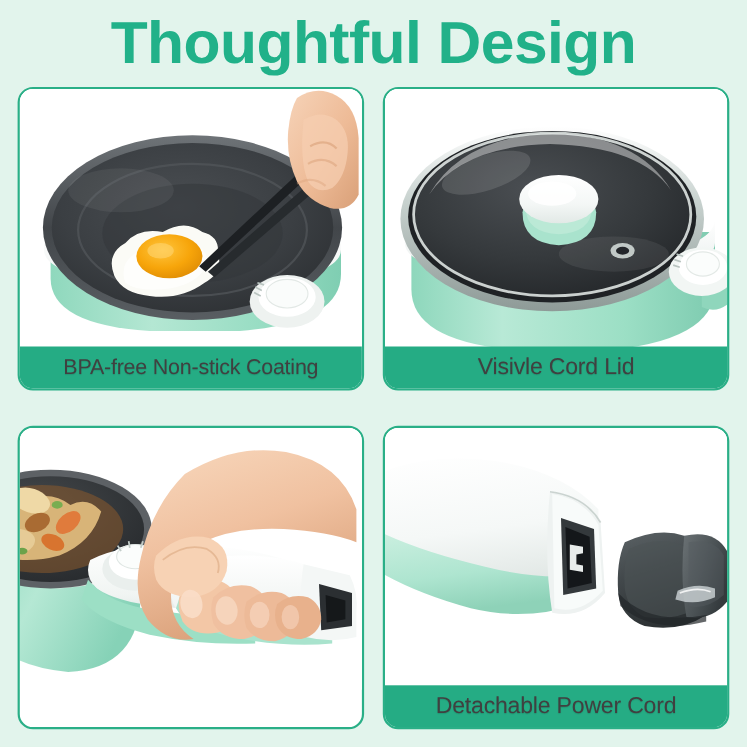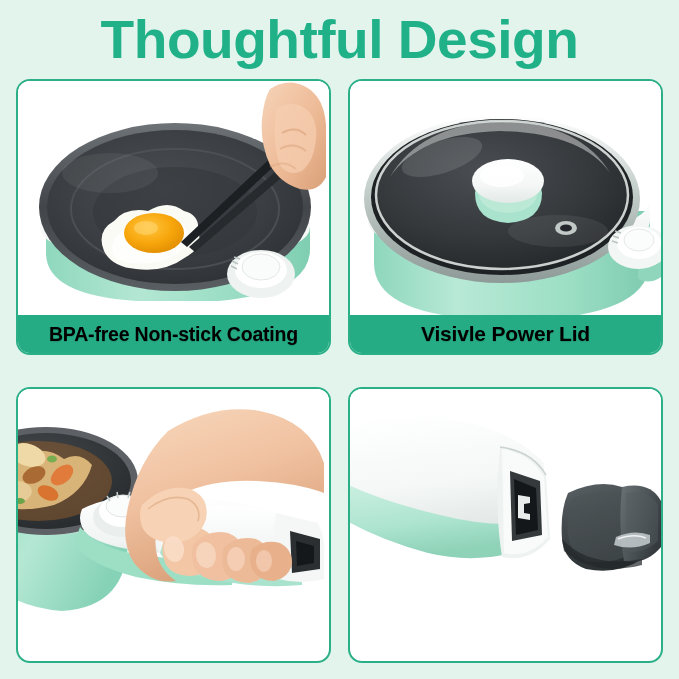--- a/index.html
+++ b/index.html
@@ -66,26 +66,26 @@
     overflow: hidden;
     background: #ffffff;
   }
   .caption {
     position: absolute;
     left: 0;
     bottom: 0;
     width: 100%;
     height: 38px;
     background: #25ac84;
-    color: #000000;
+    color: #404040;
     display: flex;
     align-items: center;
     justify-content: center;
     font-size: 21px;
-    font-weight: bold;
+    font-weight: normal;
     letter-spacing: -0.2px;
     text-shadow: 0 1px 1px rgba(0,0,0,0.12);
   }
   .caption.small { font-size: 19.5px; }
 
   svg { display: block; }
 </style>
 </head>
 <body>
 
@@ -246,21 +246,21 @@
           </g>
 
           <g>
             <ellipse cx="288" cy="166" rx="30" ry="22" fill="#f2f6f4"></ellipse>
             <ellipse cx="289" cy="162" rx="22" ry="16" fill="#ffffff"></ellipse>
             <ellipse cx="289" cy="159" rx="15" ry="11" fill="#fbfdfc" stroke="#e3e9e6" stroke-width="1"></ellipse>
             <path d="M268 162 l-6 -2 M269 157 l-6 -2 M271 152 l-6 -2" stroke="#b9c4c0" stroke-width="1.5"></path>
           </g>
         </svg>
       </div>
-      <div class="caption">Visivle Power Lid</div>
+      <div class="caption">Visivle Cord Lid</div>
     </div>
 
     <div class="panel">
       <div class="photo">
         <svg width="311" height="238" viewBox="0 0 311 238">
           <defs>
             <linearGradient id="p3body" x1="0" y1="0" x2="1" y2="0.4">
               <stop offset="0%" stop-color="#8fd8bd"></stop>
               <stop offset="45%" stop-color="#b5e8d4"></stop>
               <stop offset="100%" stop-color="#86d2b7"></stop>
@@ -394,16 +394,17 @@
             <path d="M272 98 Q300 92 311 112 L311 158 Q296 176 274 172 Q268 138 272 98 Z" fill="url(#p4plug2)"></path>
             <path d="M276 104 Q300 100 308 116 L308 152 Q292 166 276 162 Z" fill="#555c5f" opacity="0.45"></path>
 
             <path d="M266 148 Q284 140 300 146 L300 154 Q282 162 264 156 Z" fill="#c6cdcf" opacity="0.85"></path>
             <path d="M268 150 Q284 144 296 149" stroke="#ffffff" stroke-width="1.5" fill="none" opacity="0.8"></path>
 
             <path d="M212 150 Q240 180 292 170 L292 176 Q244 188 214 162 Z" fill="#22262a" opacity="0.7"></path>
           </g>
         </svg>
       </div>
+      <div class="caption">Detachable Power Cord</div>
     </div>
 
   </div>
 </div>
 
 </body></html>

